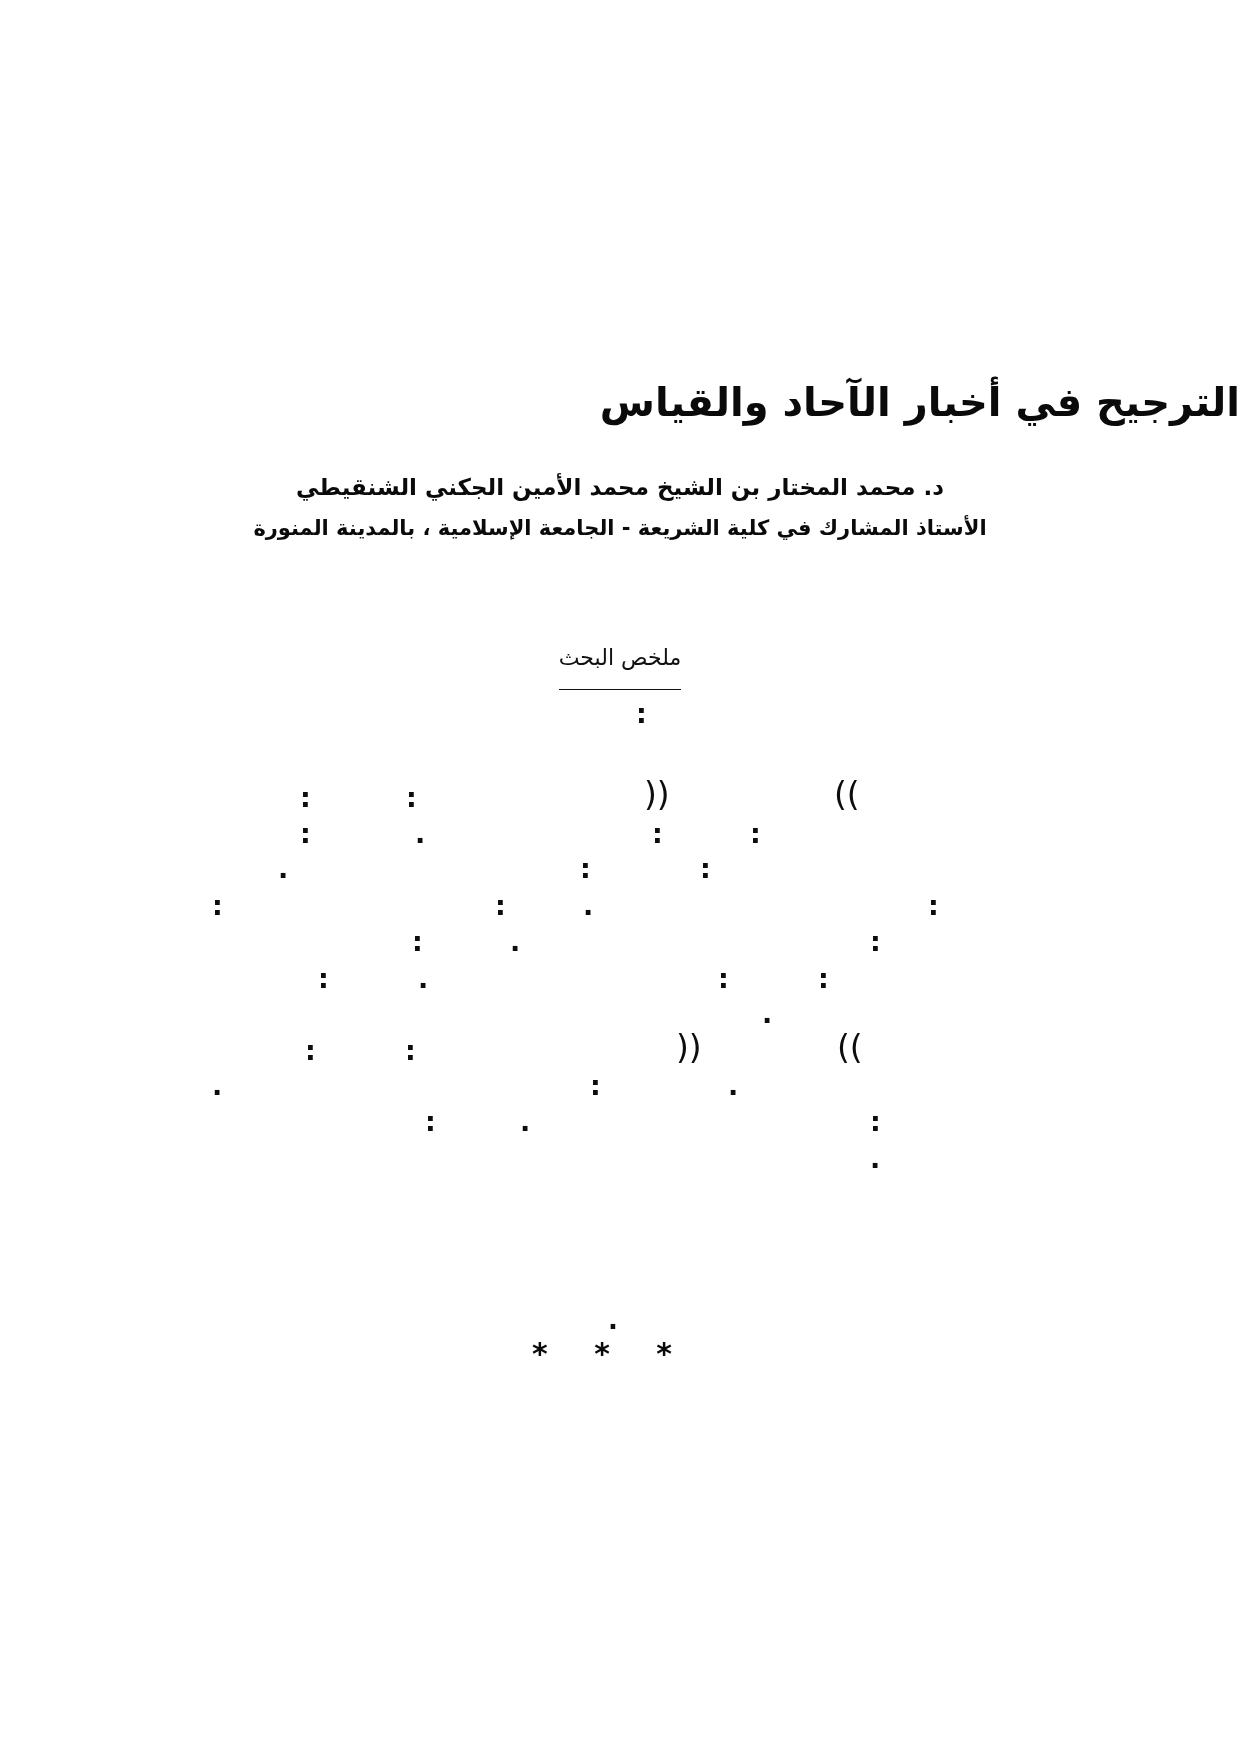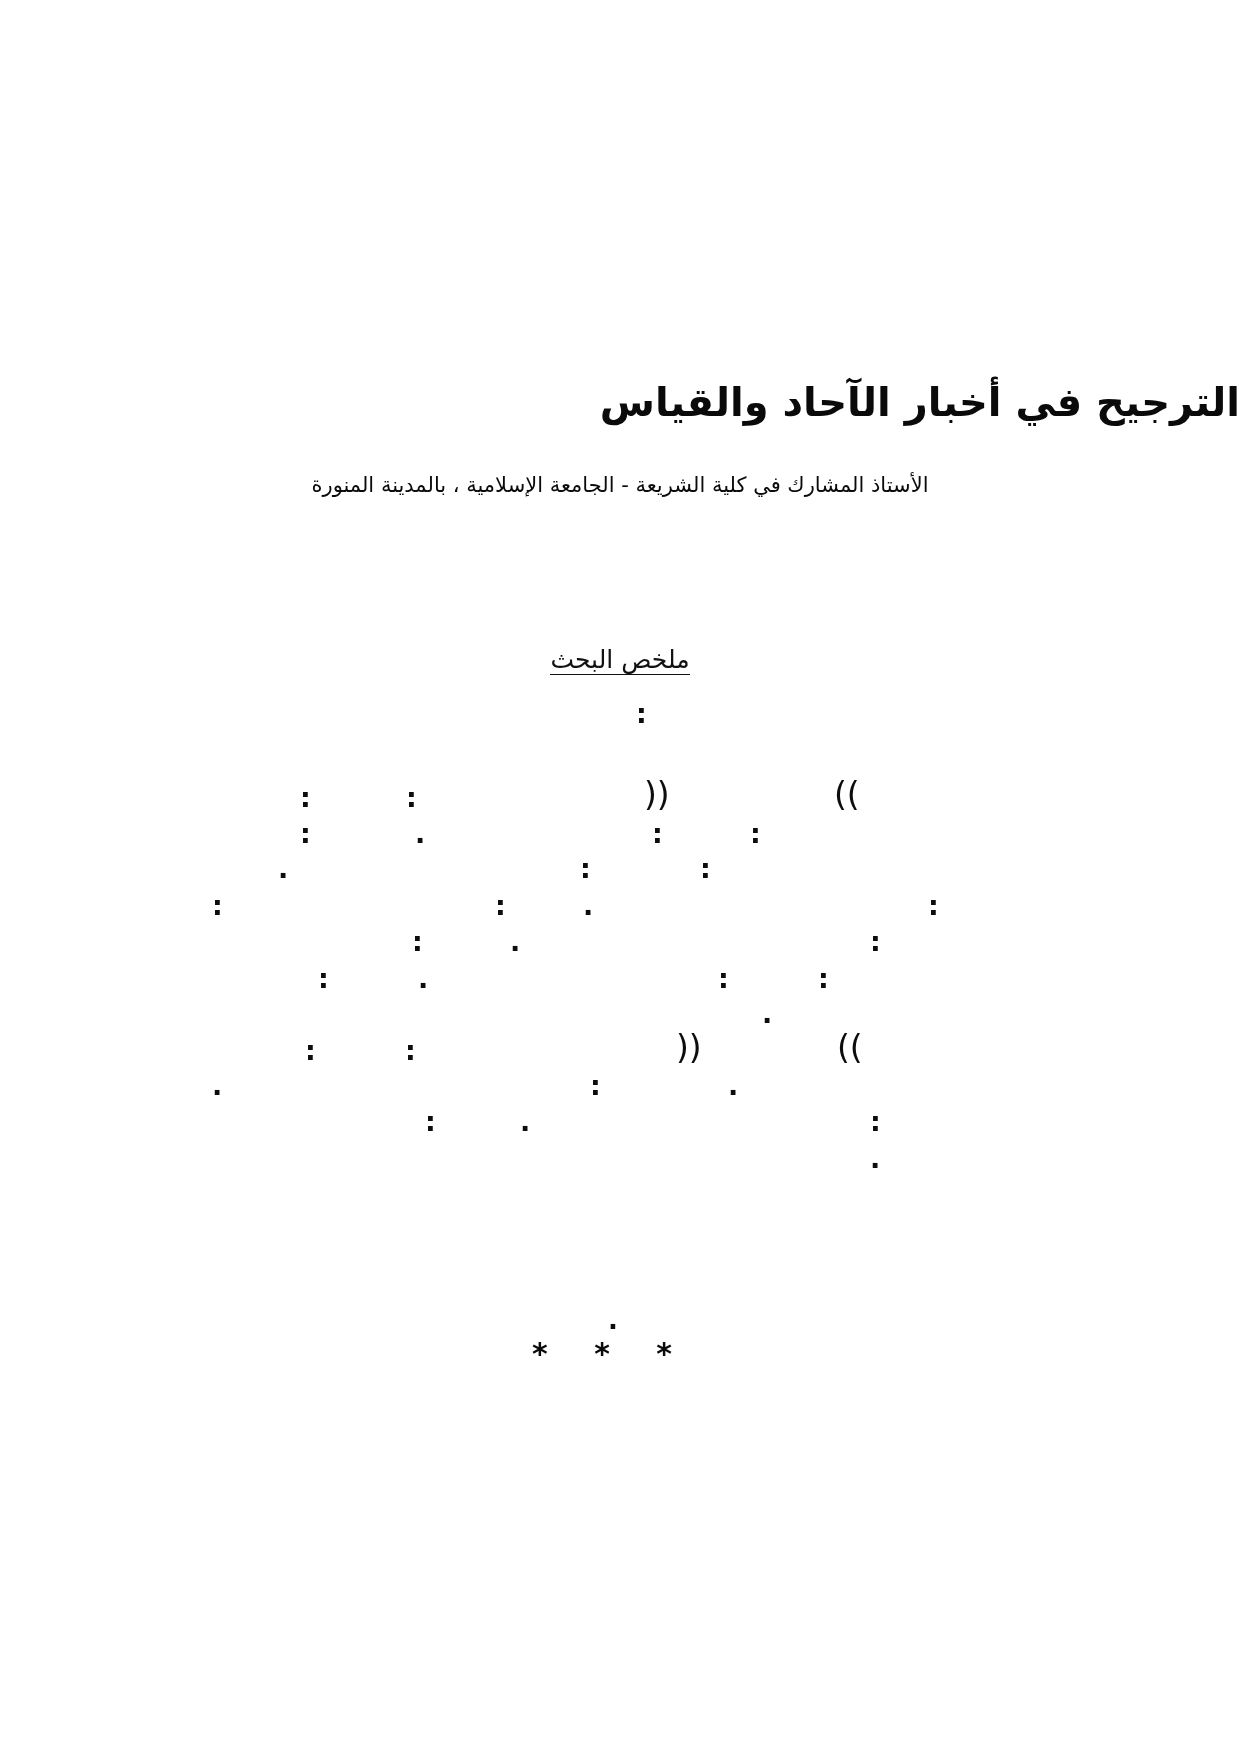--- a/index.html
+++ b/index.html
@@ -51,43 +51,43 @@
   .author-name {
     font-family: "DejaVu Sans", "Liberation Sans", sans-serif;
     font-weight: 700;
     font-size: 23px;
     line-height: 1.5;
     color: #0a0a0a;
     letter-spacing: 0px;
   }
   .author-affil {
     font-family: "DejaVu Sans", "Liberation Sans", sans-serif;
-    font-weight: 400;
+    font-weight: 700;
     font-size: 21px;
     line-height: 1.5;
-    margin-top: 0;
+    margin-top: 8px;
     color: #0a0a0a;
   }
 
   
   .abstract-heading {
     position: absolute;
     top: 645px;
     left: 0;
     right: 0;
     text-align: center;
     direction: rtl;
   }
   .abstract-heading span {
     font-family: "DejaVu Sans", "Liberation Sans", sans-serif;
     font-weight: 400;
-    font-size: 25px;
+    font-size: 22px;
     color: #111111;
     border-bottom: 1.5px solid #111111;
-    padding-bottom: 0;
+    padding-bottom: 19px;
     letter-spacing: 1px;
   }
 
   
   .abstract-body {
     position: absolute;
     top: 700px;
     left: 170px;
     width: 900px;
     height: 560px;
@@ -137,20 +137,21 @@
   }
 </style>
 </head>
 <body>
 
 <div class="page">
 
   <h1 class="doc-title">الترجيح في أخبار الآحاد والقياس</h1>
 
   <div class="author-block">
+    <div class="author-name">د. محمد المختار بن الشيخ محمد الأمين الجكني الشنقيطي</div>
     <div class="author-affil">الأستاذ المشارك في كلية الشريعة - الجامعة الإسلامية ، بالمدينة المنورة</div>
   </div>
 
   <div class="abstract-heading">
     <span>ملخص البحث</span>
   </div>
 
   <div class="abstract-body">
       <div class="abs-line" style="top: 0px;">
         <span class="mark colon" style="left: 466px;">:</span>

